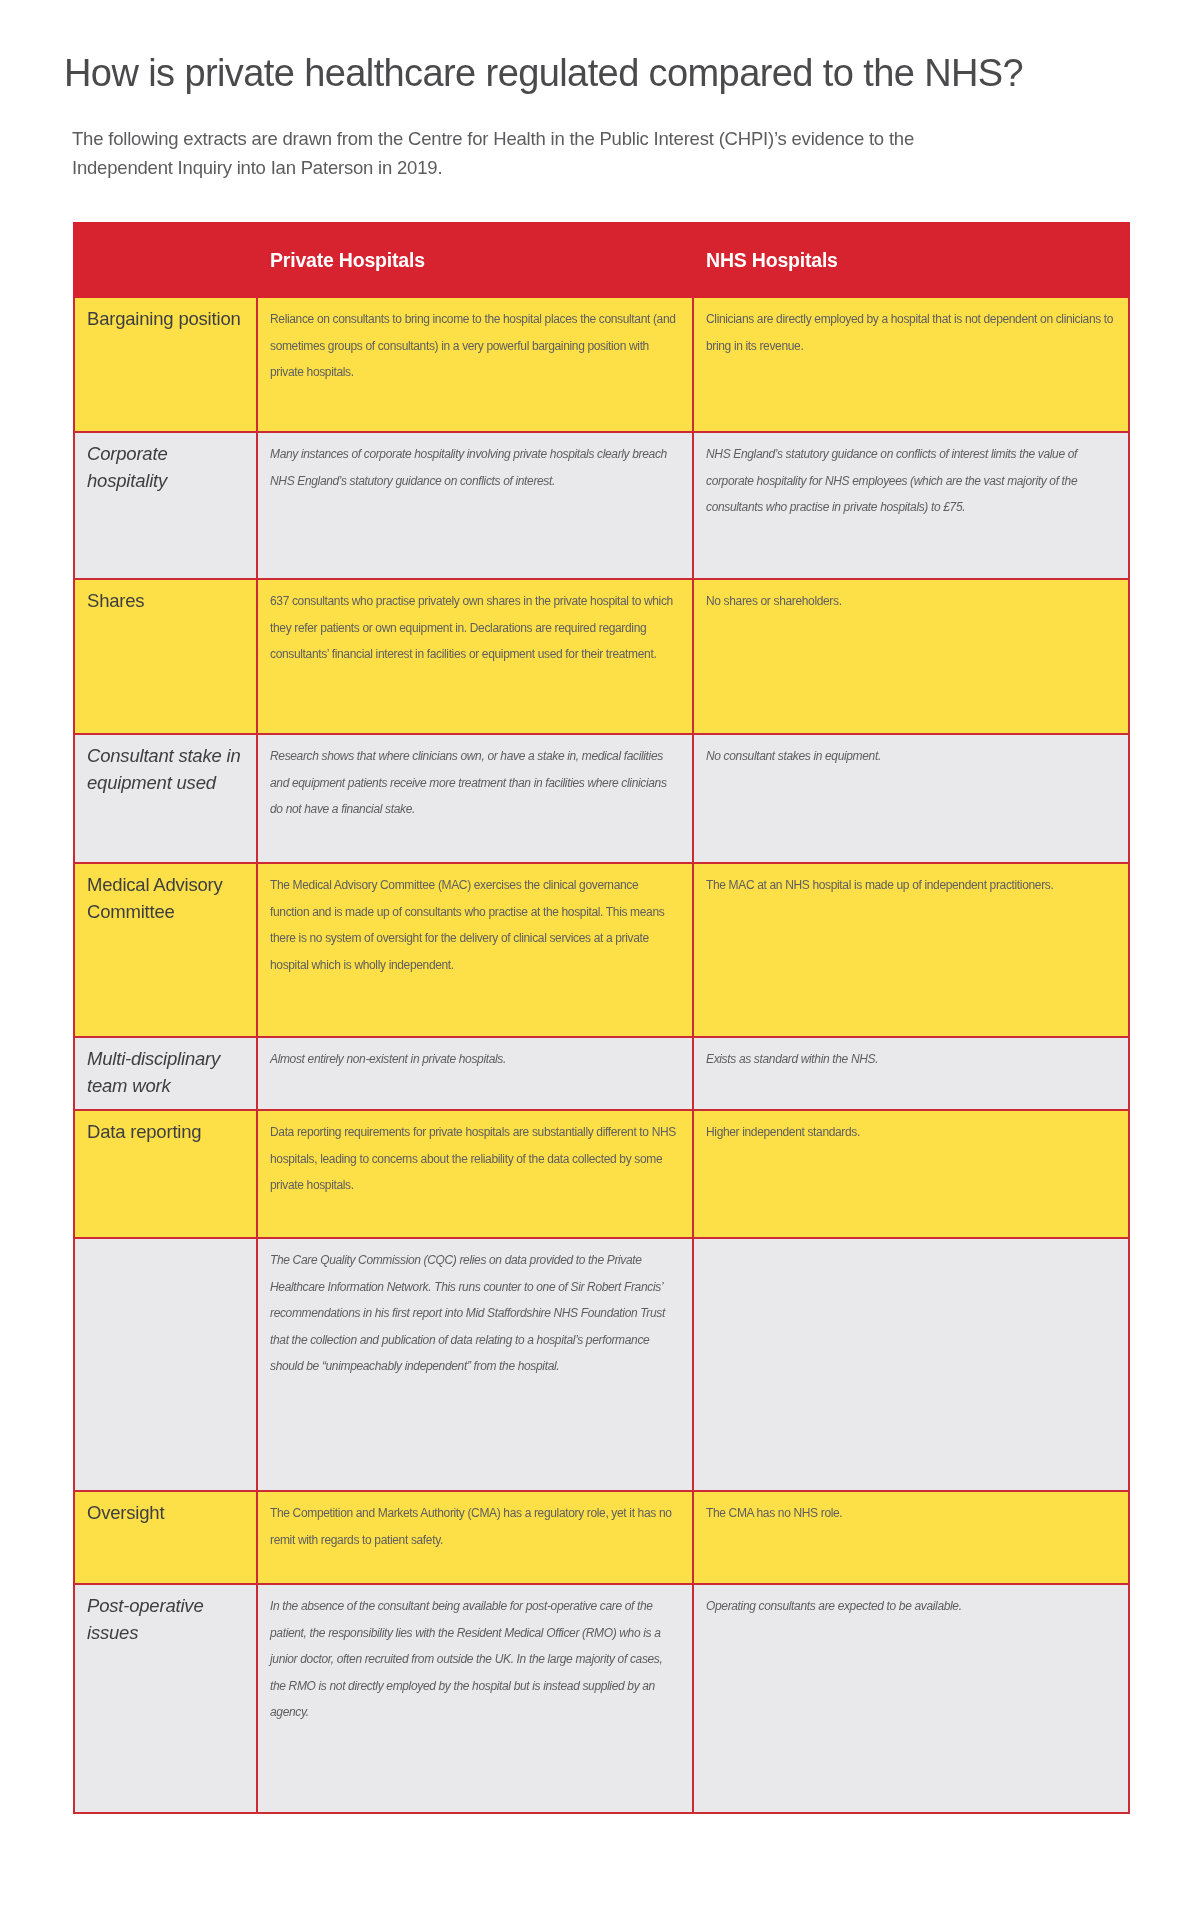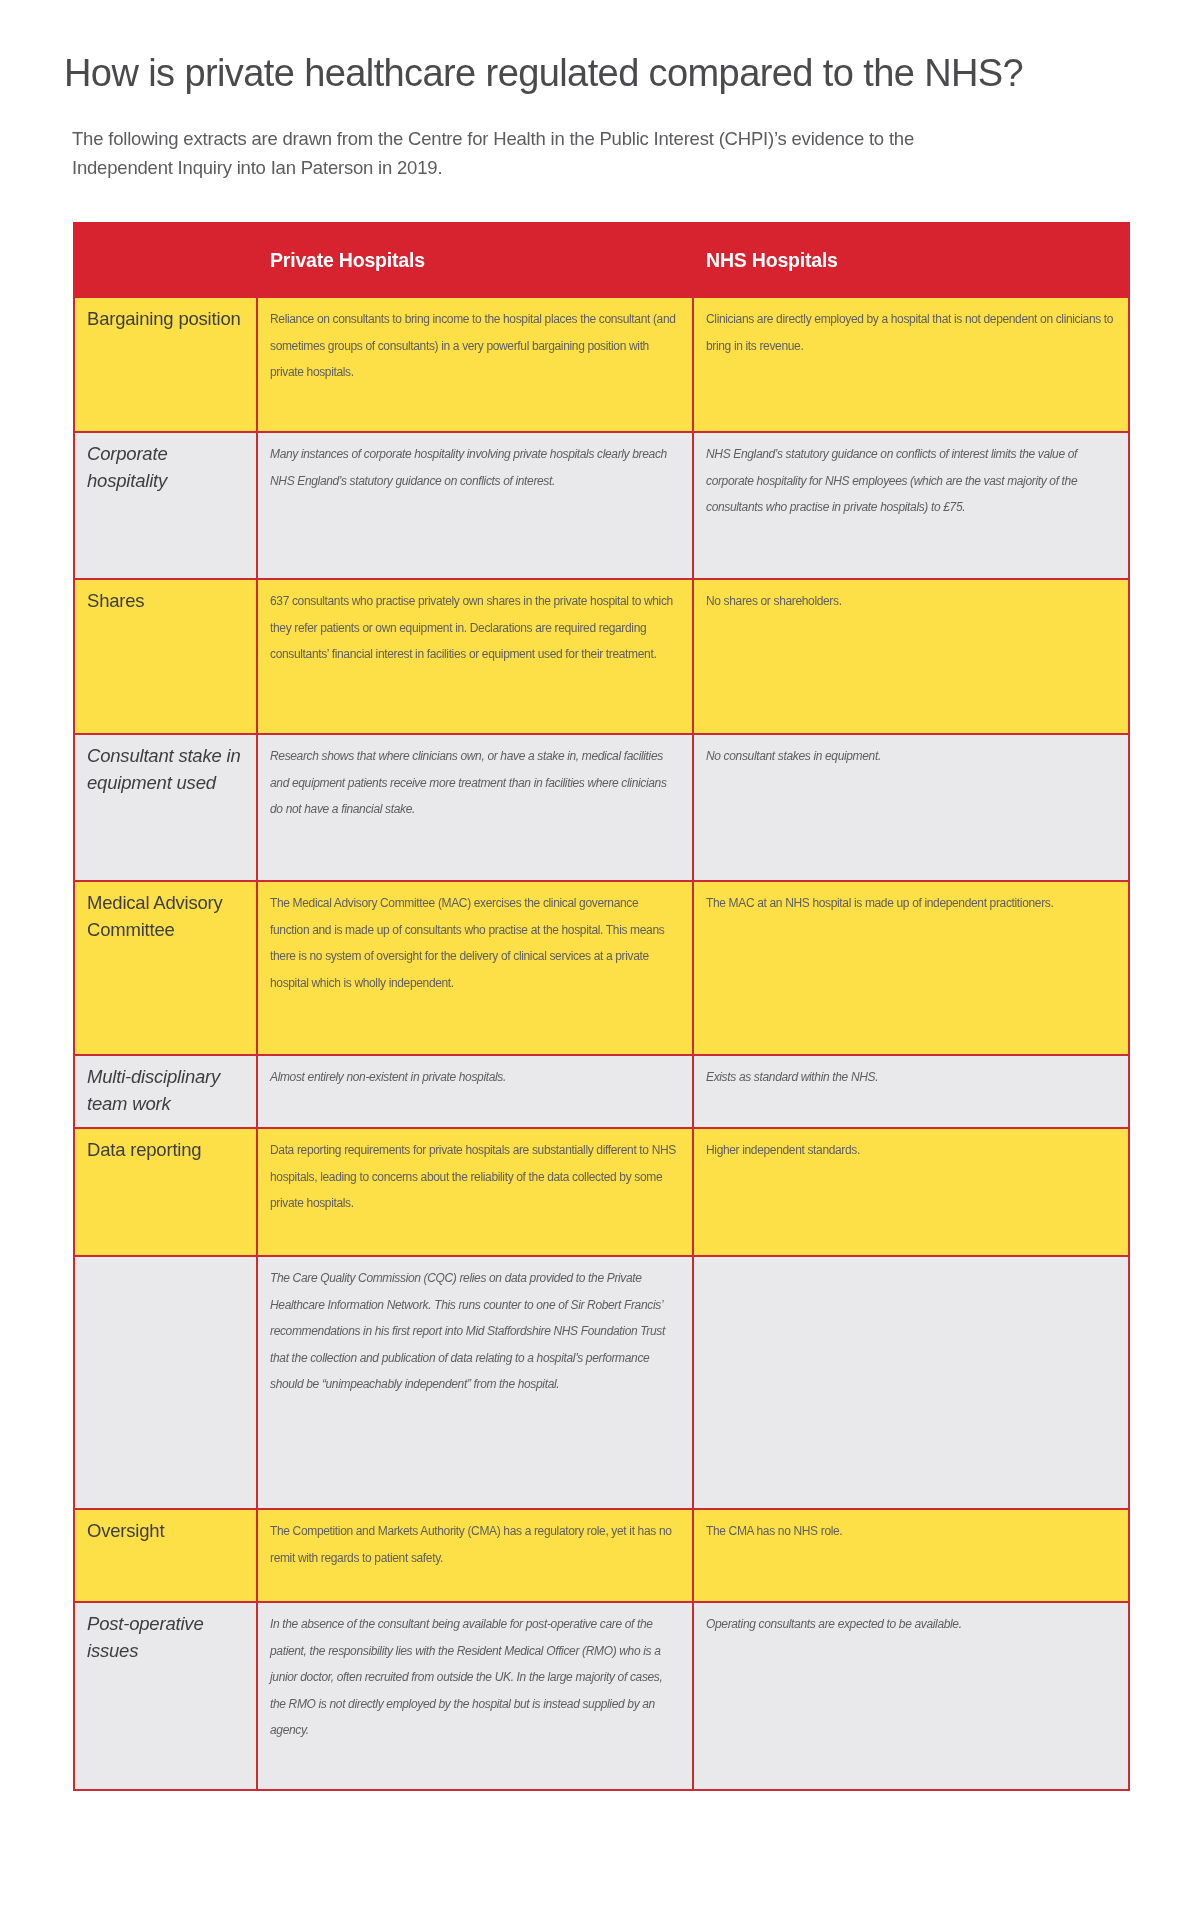--- a/index.html
+++ b/index.html
@@ -70,21 +70,21 @@
     <tr class="alt" style="height:147px">
       <td class="label">Corporate hospitality</td>
       <td>Many instances of corporate hospitality involving private hospitals clearly breach NHS England’s statutory guidance on conflicts of interest.</td>
       <td>NHS England’s statutory guidance on conflicts of interest limits the value of corporate hospitality for NHS employees (which are the vast majority of the consultants who practise in private hospitals) to £75.</td>
     </tr>
     <tr class="wht" style="height:155px">
       <td class="label">Shares</td>
       <td>637 consultants who practise privately own shares in the private hospital to which they refer patients or own equipment in. Declarations are required regarding consultants’ financial interest in facilities or equipment used for their treatment.</td>
       <td>No shares or shareholders.</td>
     </tr>
-    <tr class="alt" style="height:147px">
+    <tr class="alt" style="height:129px">
       <td class="label">Consultant stake in equipment used</td>
       <td>Research shows that where clinicians own, or have a stake in, medical facilities and equipment patients receive more treatment than in facilities where clinicians do not have a financial stake.</td>
       <td>No consultant stakes in equipment.</td>
     </tr>
     <tr class="wht" style="height:174px">
       <td class="label">Medical Advisory Committee</td>
       <td>The Medical Advisory Committee (MAC) exercises the clinical governance function and is made up of consultants who practise at the hospital. This means there is no system of oversight for the delivery of clinical services at a private hospital which is wholly independent.</td>
       <td>The MAC at an NHS hospital is made up of independent practitioners.</td>
     </tr>
     <tr class="alt" style="height:68px">
@@ -100,19 +100,19 @@
     <tr class="alt" style="height:253px">
       <td class="label"></td>
       <td>The Care Quality Commission (CQC) relies on data provided to the Private Healthcare Information Network. This runs counter to one of Sir Robert Francis’ recommendations in his first report into Mid Staffordshire NHS Foundation Trust that the collection and publication of data relating to a hospital’s performance should be “unimpeachably independent” from the hospital.</td>
       <td></td>
     </tr>
     <tr class="wht" style="height:93px">
       <td class="label">Oversight</td>
       <td>The Competition and Markets Authority (CMA) has a regulatory role, yet it has no remit with regards to patient safety.</td>
       <td>The CMA has no NHS role.</td>
     </tr>
-    <tr class="alt" style="height:188px">
+    <tr class="alt" style="height:229px">
       <td class="label">Post-operative issues</td>
       <td>In the absence of the consultant being available for post-operative care of the patient, the responsibility lies with the Resident Medical Officer (RMO) who is a junior doctor, often recruited from outside the UK. In the large majority of cases, the RMO is not directly employed by the hospital but is instead supplied by an agency.</td>
       <td>Operating consultants are expected to be available.</td>
     </tr>
   </tbody>
 </table>
 
 </body></html>

